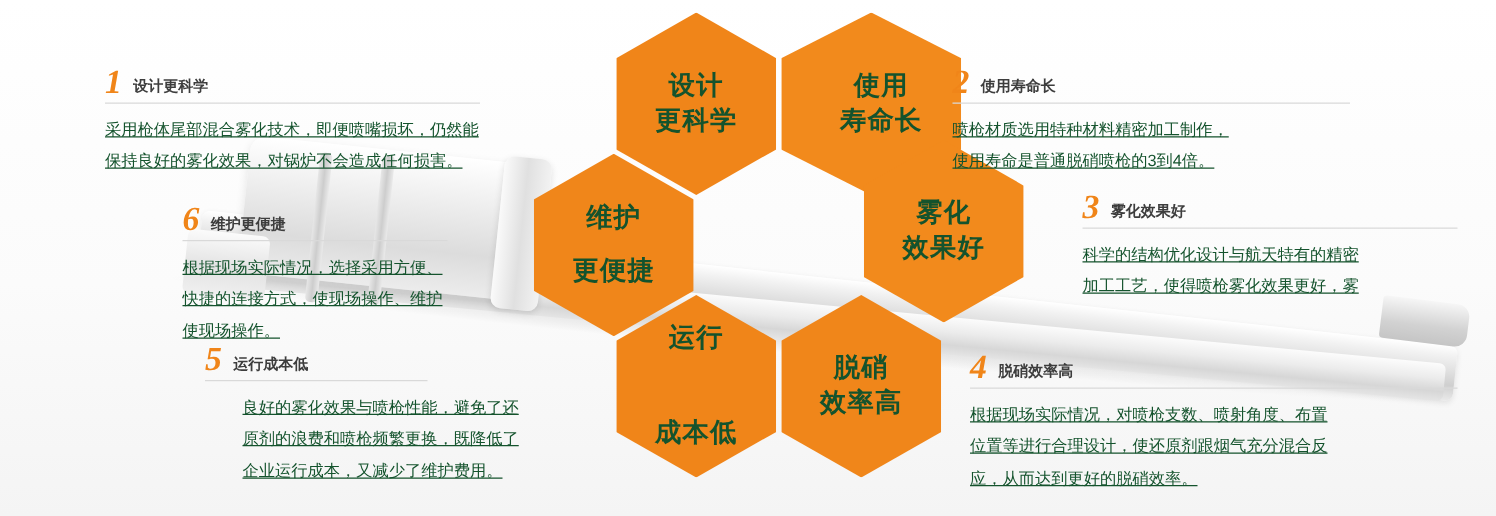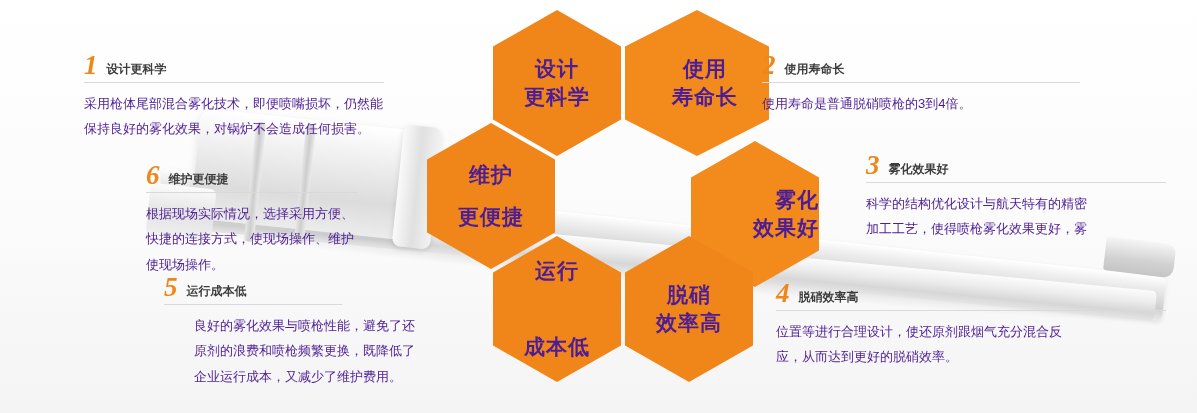--- a/index.html
+++ b/index.html
@@ -85,35 +85,35 @@
     background:radial-gradient(ellipse at center,rgba(0,0,0,.10),rgba(0,0,0,0) 70%);
   }
 
   
   #hex-cluster{position:absolute;left:0;top:0;width:1197px;height:413px;}
   .hex{
     position:absolute;
     width:128px;height:146px;
     background:#f08519;
     clip-path:polygon(50% 0%,100% 25%,100% 75%,50% 100%,0% 75%,0% 25%);
-    color:#4c1d95;
+    color:#14532d;
     display:flex;flex-direction:column;align-items:center;justify-content:center;
     font-size:21px;line-height:1.35;font-weight:bold;
     letter-spacing:1px;
     text-align:center;
   }
   .hex.amber{background:#f28a1c;}
   .hex.amber2{background:#f0861a;}
   .hex .l1,.hex .l2{display:block;white-space:nowrap;}
 
   
   #hex-design{left:493px;top:10px;}
   #hex-life{left:625px;top:10px;padding-left:16px;}
   #hex-maint{left:427px;top:123px;gap:14px;}
-  #hex-atom{left:691px;top:141px;align-items:flex-end;}
+  #hex-atom{left:691px;top:112px;}
   #hex-cost{left:493px;top:236px;gap:48px;}
   #hex-denit{left:625px;top:236px;}
 
   
   .callout{position:absolute;}
   .callout .head{
     display:flex;align-items:flex-end;
     gap:9px;
     border-bottom:1px solid #d9d9d9;
     padding-bottom:5px;
@@ -132,22 +132,23 @@
     font-size:12px;
     color:#3d3d3d;
     font-weight:bold;
     line-height:1;
     padding-bottom:2px;
     white-space:nowrap;
   }
   .callout .body{
     margin-top:8px;
     font-size:13px;
-    color:#4c1d95;
+    color:#14532d;
     line-height:1.95;
+    text-decoration:underline;
   }
   .callout .body div{white-space:nowrap;}
 
   
   #c1{left:84px;top:50px;width:330px;}
   #c1 .head{width:300px;}
   #c6{left:146px;top:160px;width:250px;}
   #c6 .head{width:212px;}
   #c5{left:164px;top:272px;width:260px;}
   #c5 .head{width:178px;}
@@ -245,20 +246,21 @@
     <div>企业运行成本，又减少了维护费用。</div>
   </div>
 </div>
 
 <div class="callout" id="c2">
   <div class="head">
     <span class="num">2</span>
     <span class="title">使用寿命长</span>
   </div>
   <div class="body">
+    <div>喷枪材质选用特种材料精密加工制作，</div>
     <div>使用寿命是普通脱硝喷枪的3到4倍。</div>
   </div>
 </div>
 
 <div class="callout" id="c3">
   <div class="head">
     <span class="num">3</span>
     <span class="title">雾化效果好</span>
   </div>
   <div class="body">
@@ -266,16 +268,17 @@
     <div>加工工艺，使得喷枪雾化效果更好，雾</div>
   </div>
 </div>
 
 <div class="callout" id="c4">
   <div class="head">
     <span class="num">4</span>
     <span class="title">脱硝效率高</span>
   </div>
   <div class="body">
+    <div>根据现场实际情况，对喷枪支数、喷射角度、布置</div>
     <div>位置等进行合理设计，使还原剂跟烟气充分混合反</div>
     <div>应，从而达到更好的脱硝效率。</div>
   </div>
 </div>
 
 </body></html>

